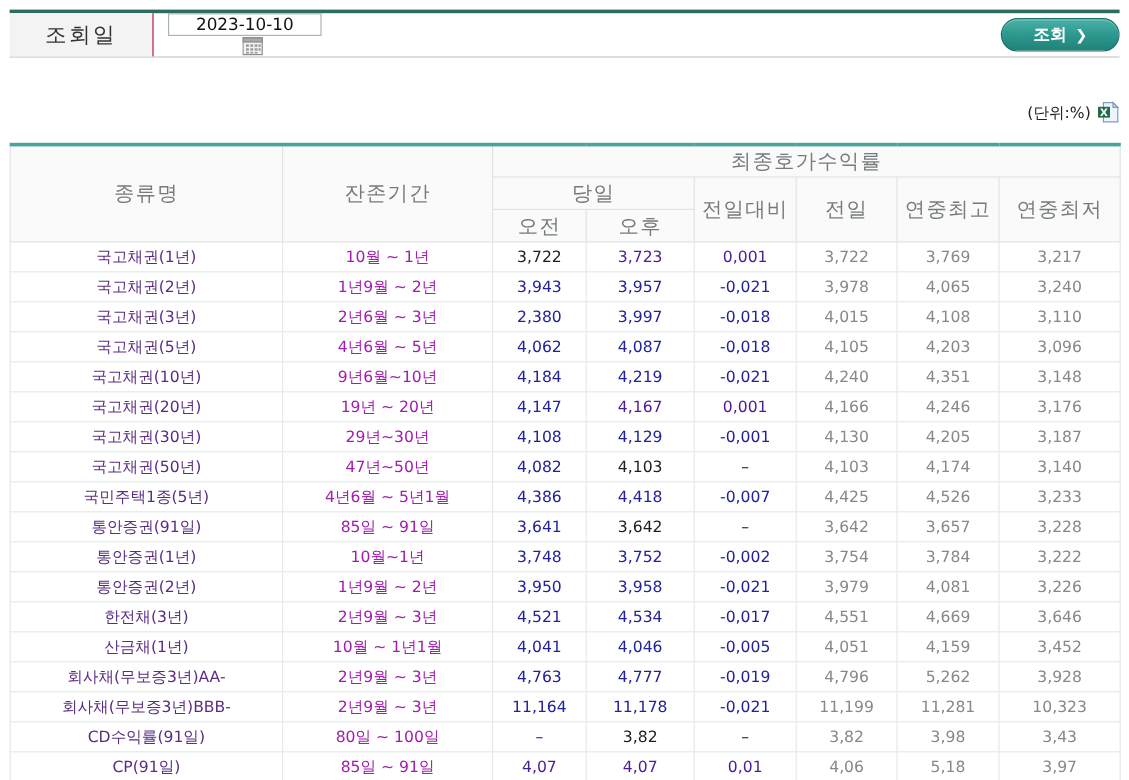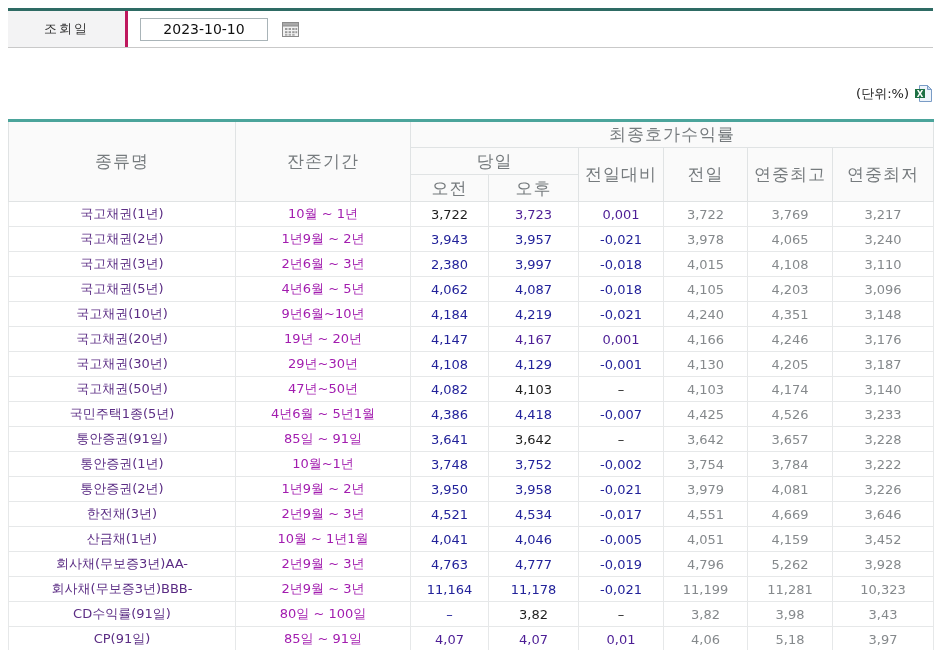--- a/index.html
+++ b/index.html
@@ -5,24 +5,24 @@
   * { margin:0; padding:0; box-sizing:border-box; }
   html,body { width:941px; height:650px; background:#ffffff;
     font-family:"DejaVu Sans","Liberation Sans",sans-serif; }
 
   .page { width:941px; height:650px; background:#fff; overflow:hidden; }
 
   
   .query-bar { margin:8px 8px 0 8px; height:40px;
     border-top:3px solid #2e6b64; border-bottom:1px solid #c9c9c9;
     display:flex; align-items:stretch; position:relative; background:#fff; }
-  .query-label-cell { width:120px; background:#f3f3f4; border-right:3px solid #be185d;
+  .query-label-cell { width:120px; background:#f3f3f4; border-right:1px solid #be185d;
     display:flex; align-items:center; justify-content:center;
-    font-size:13px; color:#333; letter-spacing:2px; }
-  .query-input-cell { display:flex; align-items:center; padding-left:12px; }
+    font-size:18px; color:#333; letter-spacing:2px; }
+  .query-input-cell { display:flex; align-items:center; padding-left:12px;flex-direction:column; }
   .date-input { width:128px; height:23px; border:1px solid #a9b4b8; background:#fff;
     text-align:center; font-size:14px; color:#111;
     font-family:"DejaVu Sans","Liberation Sans",sans-serif; }
   .cal-btn { margin-left:14px; width:18px; height:17px; display:inline-flex; cursor:pointer; }
   .search-btn { position:absolute; right:0; top:50%; transform:translateY(-50%);
     width:99px; height:28px; border-radius:14px; border:1px solid #19726b;
     background:linear-gradient(180deg,#49b0a6 0%,#2b968d 55%,#218279 100%);
     box-shadow:inset 0 1px 0 rgba(255,255,255,.35);
     color:#fff; font-weight:bold; font-size:14px; cursor:pointer;
     display:flex; align-items:center; justify-content:center; gap:7px;
@@ -72,20 +72,24 @@
               <rect x="6.6" y="10.2" width="2.4" height="2"></rect>
               <rect x="10.2" y="10.2" width="2.4" height="2"></rect>
               <rect x="13.4" y="10.2" width="1.8" height="2"></rect>
             <rect x="3" y="13.2" width="2.4" height="1.4"></rect>
               <rect x="6.6" y="13.2" width="2.4" height="1.4"></rect>
               <rect x="10.2" y="13.2" width="2.4" height="1.4"></rect>
           </g>
         </svg>
       </span>
     </div>
+    <button class="search-btn">
+      <span>조회</span>
+      <span class="arrow">❯</span>
+    </button>
   </div>
 
   <div class="unit-row">
     <span>(단위:%)</span>
     <span class="excel-icon">
       <svg width="19" height="19" viewBox="0 0 19 19">
         <path d="M5.5 1.5h8l4 4v12h-12z" fill="#eef4fb" stroke="#7a9cc6"></path>
         <path d="M13.5 1.5v4h4z" fill="#c7d9ee" stroke="#7a9cc6"></path>
         <rect x="1" y="5" width="10" height="9" fill="#1d7044"></rect>
         <text x="6" y="12.5" font-size="8.5" font-weight="bold" fill="#ffffff" text-anchor="middle" font-family="DejaVu Sans, sans-serif">X</text>

